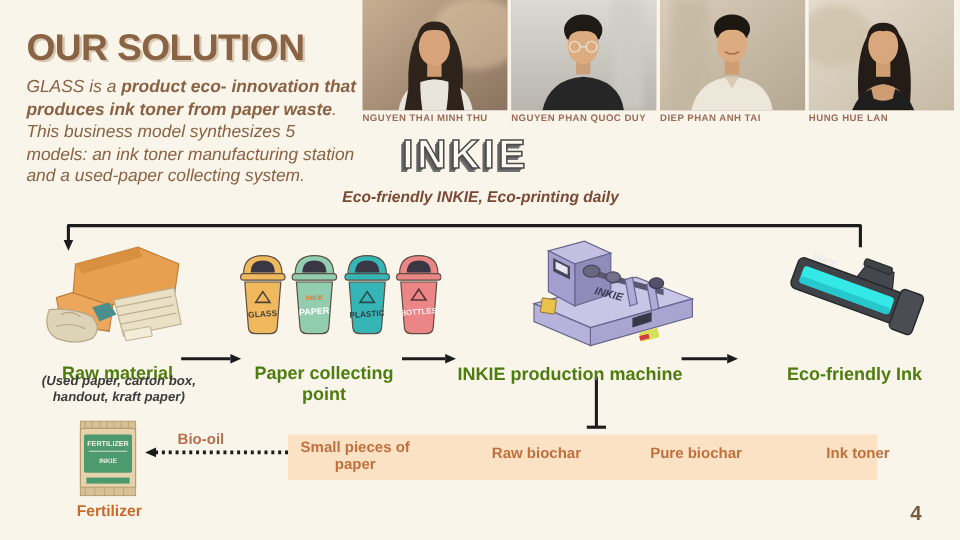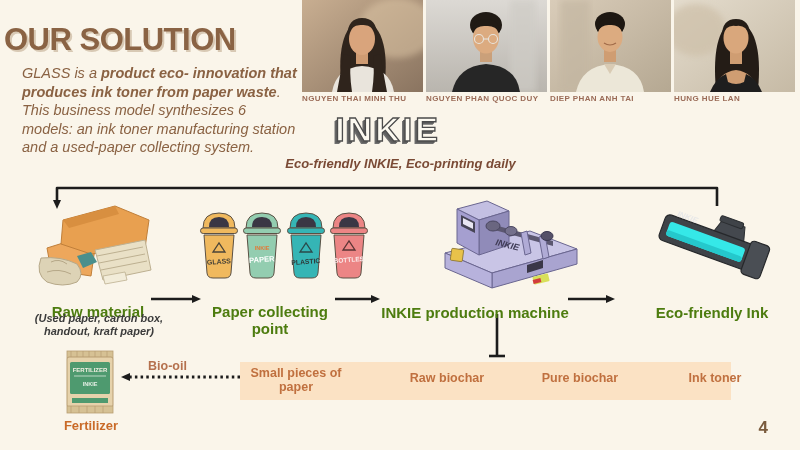--- a/index.html
+++ b/index.html
@@ -1,20 +1,20 @@
 <!DOCTYPE html>
 <html><head>
 <meta charset="utf-8">
 <style>
   html,body{margin:0;padding:0;background:#faf5ea;}
   .slide{position:relative;width:800px;height:450px;background:#faf5ea;overflow:hidden;
          font-family:"Liberation Sans",sans-serif;}
 
   
-  .title{position:absolute;left:4px;top:22px;width:280px;font-size:31px;font-weight:800;
+  .title{position:absolute;left:22px;top:22px;width:280px;font-size:31px;font-weight:800;
          color:#8a6344;letter-spacing:-0.5px;text-shadow:2px 2px 0 #d8c9b4;}
   .intro{position:absolute;left:22px;top:64px;width:276px;font-size:14.5px;line-height:1.28;
          font-style:italic;color:#8a6243;}
   .intro b{font-weight:700;}
 
   
   .video{position:absolute;top:0;height:92px;width:121px;overflow:hidden;background:#cbbfae;}
   .video svg{display:block;width:100%;height:100%;}
   .pname{position:absolute;top:94px;height:12px;font-size:8px;font-weight:700;color:#9b6c58;
          letter-spacing:0.4px;text-align:left;width:121px;white-space:nowrap;}
@@ -42,21 +42,21 @@
 
   .icon{position:absolute;}
   .connectors{position:absolute;left:0;top:0;pointer-events:none;}
 </style>
 </head>
 <body>
 
 <div class="slide">
 
   <div class="title">OUR SOLUTION</div>
-  <div class="intro"><span>GLASS is a </span><b>product eco- innovation that produces ink toner from paper waste</b><span>. This business model synthesizes 6 models: an ink toner manufacturing station and a used-paper collecting system.</span></div>
+  <div class="intro"><span>GLASS is a </span><b>product eco- innovation that produces ink toner from paper waste</b><span>. This business model synthesizes 5 models: an ink toner manufacturing station and a used-paper collecting system.</span></div>
 
   <div class="video" style="left:302px;">
     <svg viewBox="0 0 121 92">
       <defs>
         <linearGradient id="bg1" x1="0" y1="0" x2="1" y2="1">
           <stop offset="0" stop-color="#c8ae91"></stop>
             <stop offset="1" stop-color="#8a7460"></stop>
         </linearGradient>
         <filter id="soft">
             <feGaussianBlur stdDeviation="3"></feGaussianBlur>

